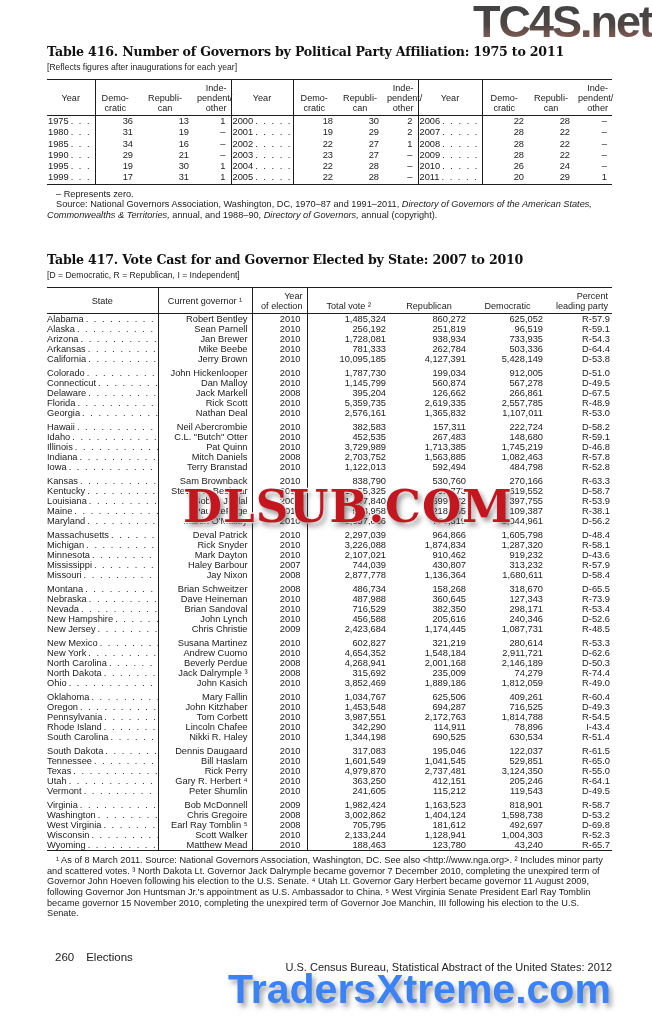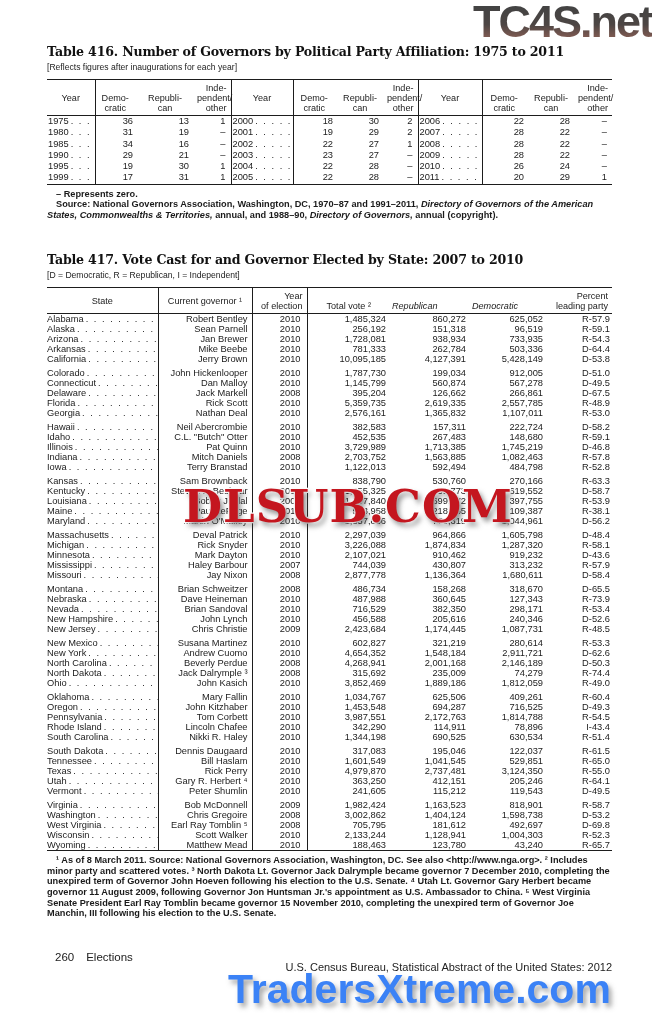--- a/index.html
+++ b/index.html
@@ -19,34 +19,34 @@
   td{font-size:9.3px;padding:0 0;color:#1b1b1b;}
   #t416 td{line-height:11.3px;}
   #t417 td{line-height:10px;}
   .vr{border-right:0.9px solid #1d1d1d;}
   
   .h-year,.h-state,.h-gov{vertical-align:middle;text-align:center;}
   .h-num{vertical-align:bottom;padding-right:6px;white-space:pre-line;}
   .h-ind{vertical-align:bottom;text-align:right;padding-right:4px;white-space:pre-line;}
   .h-year2,.h-pct{vertical-align:bottom;text-align:right;white-space:pre-line;padding-right:4px;}
   .h-total{vertical-align:bottom;text-align:center;}
-  .h-rep,.h-dem{vertical-align:bottom;text-align:left;padding-right:4px;font-style:italic;}
+  .h-rep,.h-dem{vertical-align:bottom;text-align:center;padding-right:4px;}
   
   .num{text-align:right;padding-right:6px;margin-left:40px;}
   .ind{text-align:right;padding-right:5px;}
   .gov{text-align:right;padding-right:4px;margin-top:40px;}
   .yearcol{text-align:right;padding-right:6px;}
   .vote{text-align:right;padding-right:4px;}
   .pct{text-align:right;padding-right:2px;}
   .cellflex{display:flex;align-items:baseline;}
   .ldr{flex:1;overflow:hidden;white-space:nowrap;letter-spacing:1.5px;padding-left:2px;color:#1b1b1b;}
   .yrcell .cellflex{padding-left:1px;}
   tbody.grp + tbody.grp tr:first-child td{padding-top:4px;}
   
-  .fn-block{margin-top:4px;font-weight:bold;}
+  .fn-block{margin-top:4px;}
   .fn-block p{margin:0;font-size:9.2px;line-height:10.7px;text-indent:9px;color:#1b1b1b;}
   .it{font-style:italic;}
   #t417-section{margin-top:31px;}
   
   .footer-left{position:absolute;left:55px;top:951px;font-size:11.5px;color:#202020;}
   .footer-left .pgnum{margin-right:12px;}
   .footer-src{position:absolute;right:40px;top:961px;font-size:11px;color:#222;}
   
   .wm{position:absolute;font-weight:bold;z-index:30;pointer-events:none;white-space:nowrap;}
   .wm-top{right:0px;top:-4px;font-size:45px;letter-spacing:-2px;
@@ -343,21 +343,21 @@
           <tr>
             <td class="state vr">
               <div class="cellflex">
                 <span>Alaska</span>
                 <span class="ldr">. . . . . . . . . . . . . . . . . . . . . . . . . . . . . . . . . . . . . . . . . . . . . . . . . . . . . . . . . . . .</span>
               </div>
             </td>
             <td class="gov vr">Sean Parnell</td>
             <td class="yearcol vr">2010</td>
             <td class="vote">256,192</td>
-            <td class="vote">151,318</td>
+            <td class="vote">251,819</td>
             <td class="vote">96,519</td>
             <td class="pct">R-59.1</td>
           </tr>
           <tr>
             <td class="state vr">
               <div class="cellflex">
                 <span>Arizona</span>
                 <span class="ldr">. . . . . . . . . . . . . . . . . . . . . . . . . . . . . . . . . . . . . . . . . . . . . . . . . . . . . . . . . . . .</span>
               </div>
             </td>

